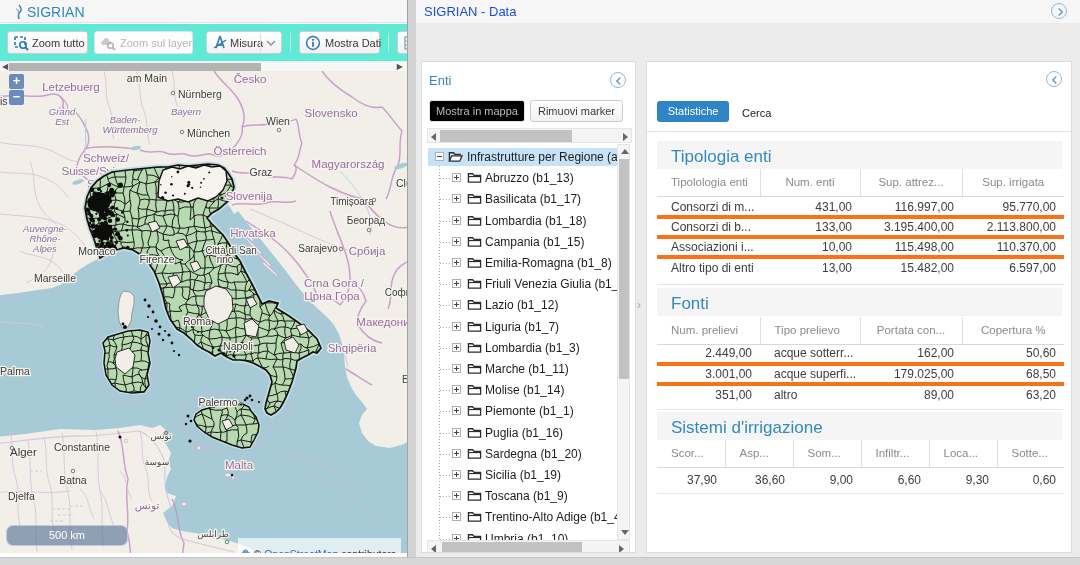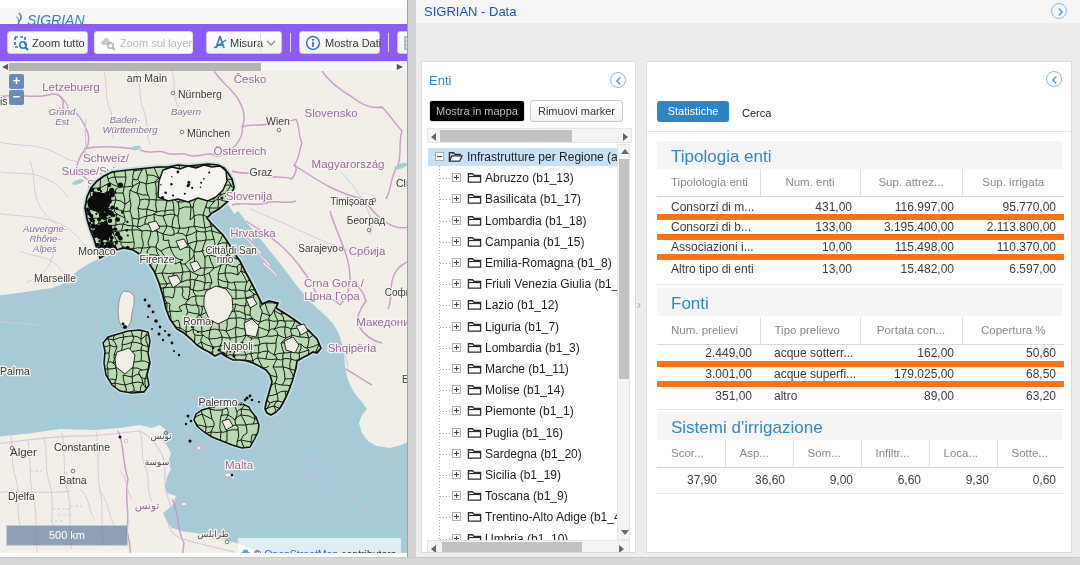--- a/index.html
+++ b/index.html
@@ -1,36 +1,36 @@
 <!DOCTYPE html>
 <html><head><meta charset="utf-8"><style>
 * { margin:0; padding:0; box-sizing:border-box; }
 html,body { width:1080px; height:565px; overflow:hidden; font-family:"Liberation Sans",sans-serif; background:#ececec; }
 .abs { position:absolute; }
 #leftpanel { position:absolute; left:0; top:0; width:407px; height:565px; background:#fff; }
-#lhead { position:absolute; left:0; top:8px; width:407px; height:23px; background:#f6f6f6; border-bottom:1px solid #e4e4e4;font-style:italic; }
+#lhead { position:absolute; left:0; top:0; width:407px; height:23px; background:#f6f6f6; border-bottom:1px solid #e4e4e4; }
 #lhead .t { position:absolute; left:27px; top:4px; font-size:14px; color:#3587b8; }
 #rhead { position:absolute; left:416px; top:0; width:664px; height:23px; background:#f6f6f6; }
 #rhead .t { position:absolute; left:8px; top:4px; font-size:13px; color:#1d4ed8; }
-#toolbar { position:absolute; left:0; top:24px; width:456px; height:37px; background:#8b5cf6; overflow:hidden; }
+#toolbar { position:absolute; left:0; top:24px; width:456px; height:37px; background:#5eead4; overflow:hidden; }
 .btn { position:absolute; top:7px; height:23px; border:1px solid #ccc; border-radius:3px;
  background:linear-gradient(#fff,#f1f1f1); font-size:11px; color:#3a3a3a; white-space:nowrap; }
 .btn .lab { position:absolute; left:25px; top:5px; white-space:nowrap; }
 .btn.dis { border-color:#e2e2e2; color:#b8b8b8; background:#fcfcfc; }
 .icon16 { position:absolute; left:5px; top:3px; width:16px; height:16px; }
 .tsep { position:absolute; top:9px; width:1px; height:19px; background:#d9d9d9; }
 #hscroll { position:absolute; left:0; top:61px; width:407px; height:10px; background:#f6f6f6; border-top:1px solid #eee; }
 #hscroll .thumb { position:absolute; left:9px; top:1px; width:252px; height:8px; background:#b3b3b3; }
 .arr { position:absolute; font-size:8px; color:#555; top:0px; line-height:10px; }
 #mapwrap { position:absolute; left:0; top:71px; width:407px; height:482px; overflow:hidden; background:#f2efe9; }
 #zoomctl { position:absolute; left:9px; top:3px; width:16px; }
 #zoomctl div { width:15px; height:15px; background:#6b8cba; border-radius:2px; color:#fff; font-size:13px; font-weight:bold;
  text-align:center; line-height:14px; margin-bottom:1px; }
 #scalebar { position:absolute; left:6px; top:454px; width:122px; height:21px; background:rgba(104,128,160,0.72);
- border:1px solid rgba(255,255,255,0.45); border-radius:0; color:#fff; font-size:11px; text-align:center; line-height:19px; }
+ border:1px solid rgba(255,255,255,0.45); border-radius:7px; color:#fff; font-size:11px; text-align:center; line-height:19px; }
 #attrib { position:absolute; right:6px; top:467px; font-size:10.5px; color:#333; background:rgba(255,255,255,0.65); padding:10px 2px; }
 #attrib a { color:#2b66c9; text-decoration:none; }
 #splitv { position:absolute; left:407px; top:0; width:9px; height:565px; background:#d2d2d2; border-left:1px solid #a2a2a2; box-sizing:border-box; }
 #rbg { position:absolute; left:416px; top:23px; width:664px; height:542px; background:#ececec; }
 .card { position:absolute; background:#fff; border:1px solid #dcdcdc; }
 .cardtitle { position:absolute; font-size:13px; color:#3587b8; }
 .chev { position:absolute; width:16px; height:16px; border:1px solid #8fbbdc; border-radius:50%; }
 .chev svg { position:absolute; left:0; top:0; }
 .ebtn { position:absolute; height:22px; border:1px solid #ccc; border-radius:3px; background:linear-gradient(#fff,#f2f2f2);
  font-size:11px; color:#3a3a3a; text-align:center; }
@@ -44,21 +44,21 @@
 .fold { position:absolute; width:15px; height:13px; }
 .expander { position:absolute; width:9px; height:9px; border:1px solid #b0b0b0; background:#fff; }
 .expander i { position:absolute; left:1px; top:3px; width:5px; height:1px; background:#444; }
 .expander b { position:absolute; left:3px; top:1px; width:1px; height:5px; background:#444; }
 .tab { position:absolute; font-size:11px; }
 .sechead { position:absolute; left:10px; right:9px; height:28px; background:#f5f5f6; }
 .sechead span { position:absolute; left:14px; top:6px; font-size:17px; color:#3389bd; }
 table.grid { position:absolute; border-collapse:collapse; table-layout:fixed; font-size:12px; color:#3d3d3d; }
 table.grid th { font-weight:normal; font-size:11.5px; color:#8a8a8a; border-right:1px solid #e0e0e0; border-bottom:1px solid #d8d8d8; padding:0 6px; height:27px; white-space:nowrap; overflow:hidden; }
 table.grid th:last-child { border-right:none; }
-table.grid td { border-top:6px solid #f97316; padding:0 6px; height:20px; white-space:nowrap; overflow:hidden; }
+table.grid td { border-top:4px solid #f97316; padding:0 6px; height:20px; white-space:nowrap; overflow:hidden; }
 table.grid tr.r1 td { border-top:none; }
 #t1 tr.r1 td { height:21px; padding-top:3px; }
 #t2 tr.r1 td { height:20px; }
 #t3 tr.r1 td { height:21px; padding-top:4px; }
 .lft { padding-left:14px !important; }
 .num { text-align:right; padding-right:8px !important; }
 .lft { text-align:left; }
 #bottombar { position:absolute; left:0; top:557px; width:1080px; height:8px; background:#d7d7d7; border-top:1px solid #c6c6c6; }
 .dotv { position:absolute; width:1px; background-image:repeating-linear-gradient(to bottom,#a8a8a8 0 1px,transparent 1px 3px); }
 .doth { position:absolute; height:1px; background-image:repeating-linear-gradient(to right,#a8a8a8 0 1px,transparent 1px 3px); }

